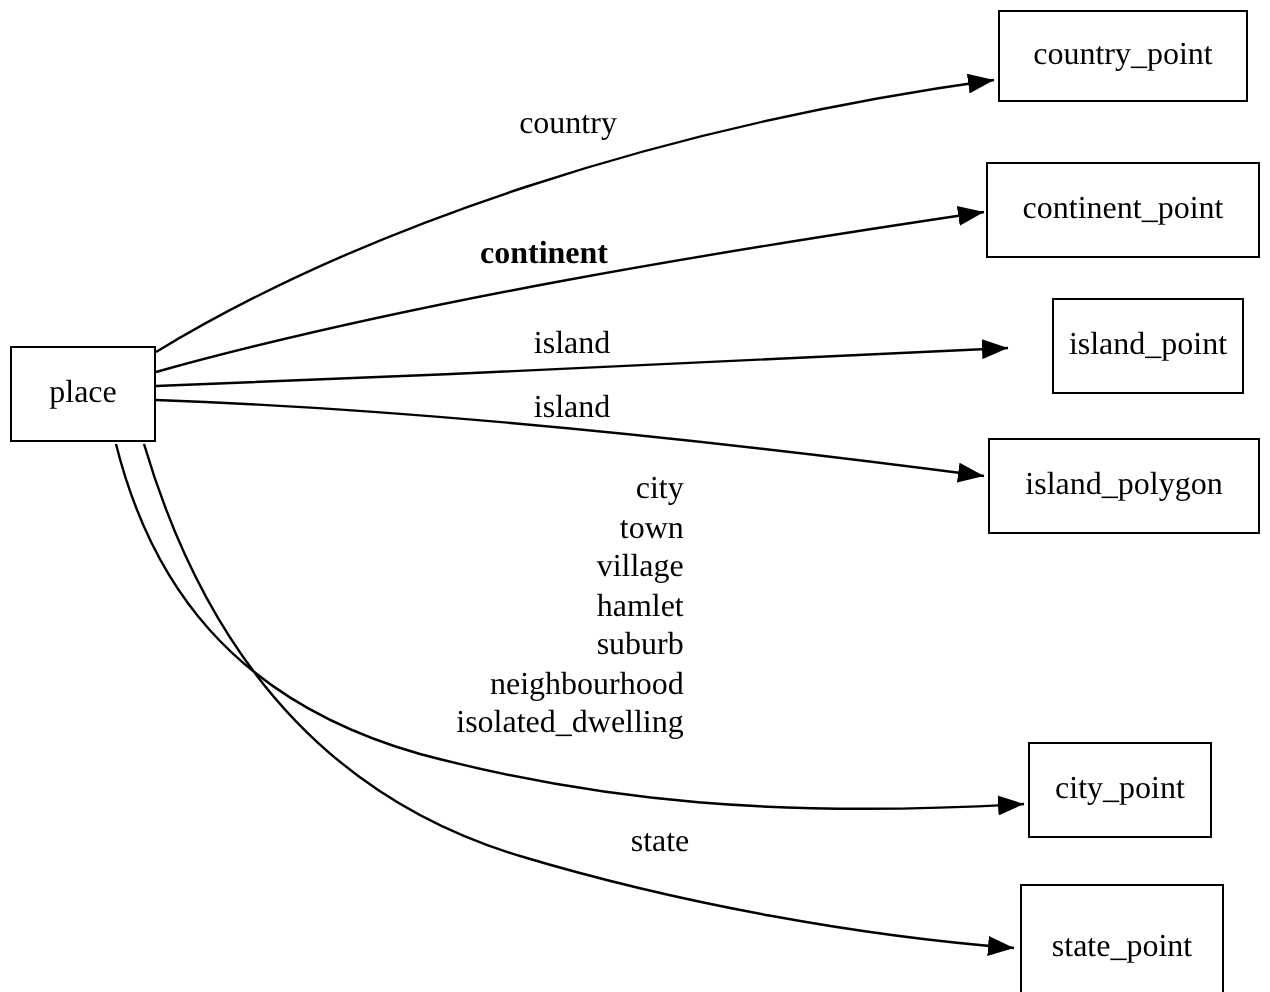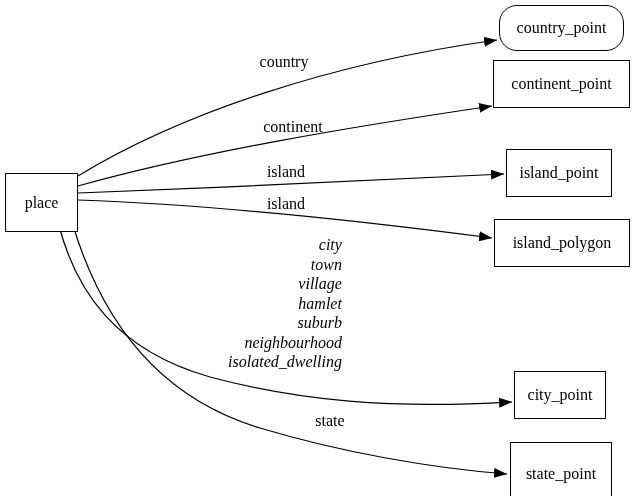--- a/index.html
+++ b/index.html
@@ -61,48 +61,48 @@
     <g>
         <path class="edge" d="M 78 176 C 180 114, 330 63, 497 40" marker-end="url(#arrowhead)"></path>
         <path class="edge" d="M 78 186 C 200 152, 350 127, 492 106" marker-end="url(#arrowhead)"></path>
         <path class="edge" d="M 78 193 C 220 188, 370 180, 504 174" marker-end="url(#arrowhead)"></path>
         <path class="edge" d="M 78 200 C 220 205, 370 222, 492 238" marker-end="url(#arrowhead)"></path>
         <path class="edge" d="M 58 222 C 75 290, 115 350, 210 377 C 300 401, 390 409, 512 402" marker-end="url(#arrowhead)"></path>
         <path class="edge" d="M 72 222 C 98 310, 150 395, 260 428 C 340 452, 430 468, 507 474" marker-end="url(#arrowhead)"></path>
       </g>
   </svg>
   <div>
-      <div class="node" style="left: 5px; top: 173px; width: 73px; height: 59px;">
+      <div class="node" style="left: 5px; top: 173px; width: 73px; height: 48px;">
         <span>place</span>
       </div>
-      <div class="node" style="left: 499px; top: 5px; width: 125px; height: 46px; border-radius: 18px;">
+      <div class="node" style="left: 499px; top: 5px; width: 125px; height: 46px;">
         <span>country_point</span>
       </div>
-      <div class="node" style="left: 493px; top: 60px; width: 137px; height: 48px;">
+      <div class="node" style="left: 493px; top: 81px; width: 137px; height: 48px;">
         <span>continent_point</span>
       </div>
-      <div class="node" style="left: 506px; top: 149px; width: 106px; height: 48px;">
+      <div class="node" style="left: 526px; top: 149px; width: 96px; height: 48px;">
         <span>island_point</span>
       </div>
       <div class="node" style="left: 494px; top: 219px; width: 136px; height: 48px;">
         <span>island_polygon</span>
       </div>
       <div class="node" style="left: 514px; top: 371px; width: 92px; height: 48px;">
         <span>city_point</span>
       </div>
       <div class="node" style="left: 510px; top: 442px; width: 102px; height: 64px;">
         <span>state_point</span>
       </div>
     </div>
   <div>
       <div class="edge-label" style="left: 284px; top: 62px;">country</div>
-      <div class="edge-label" style="left: 293px; top: 127px;">continent</div>
+      <div class="edge-label" style="left: 272px; top: 127px; font-weight: bold;">continent</div>
       <div class="edge-label" style="left: 286px; top: 172px;">island</div>
       <div class="edge-label" style="left: 286px; top: 204px;">island</div>
-      <div class="edge-label" style="left: 285px; top: 303px; font-style: italic;">city
+      <div class="edge-label" style="left: 285px; top: 303px;">city
 town
 village
 hamlet
 suburb
 neighbourhood
 isolated_dwelling</div>
       <div class="edge-label" style="left: 286px; top: 421px; margin-left: 44px;">state</div>
     </div>
 </div>
 

